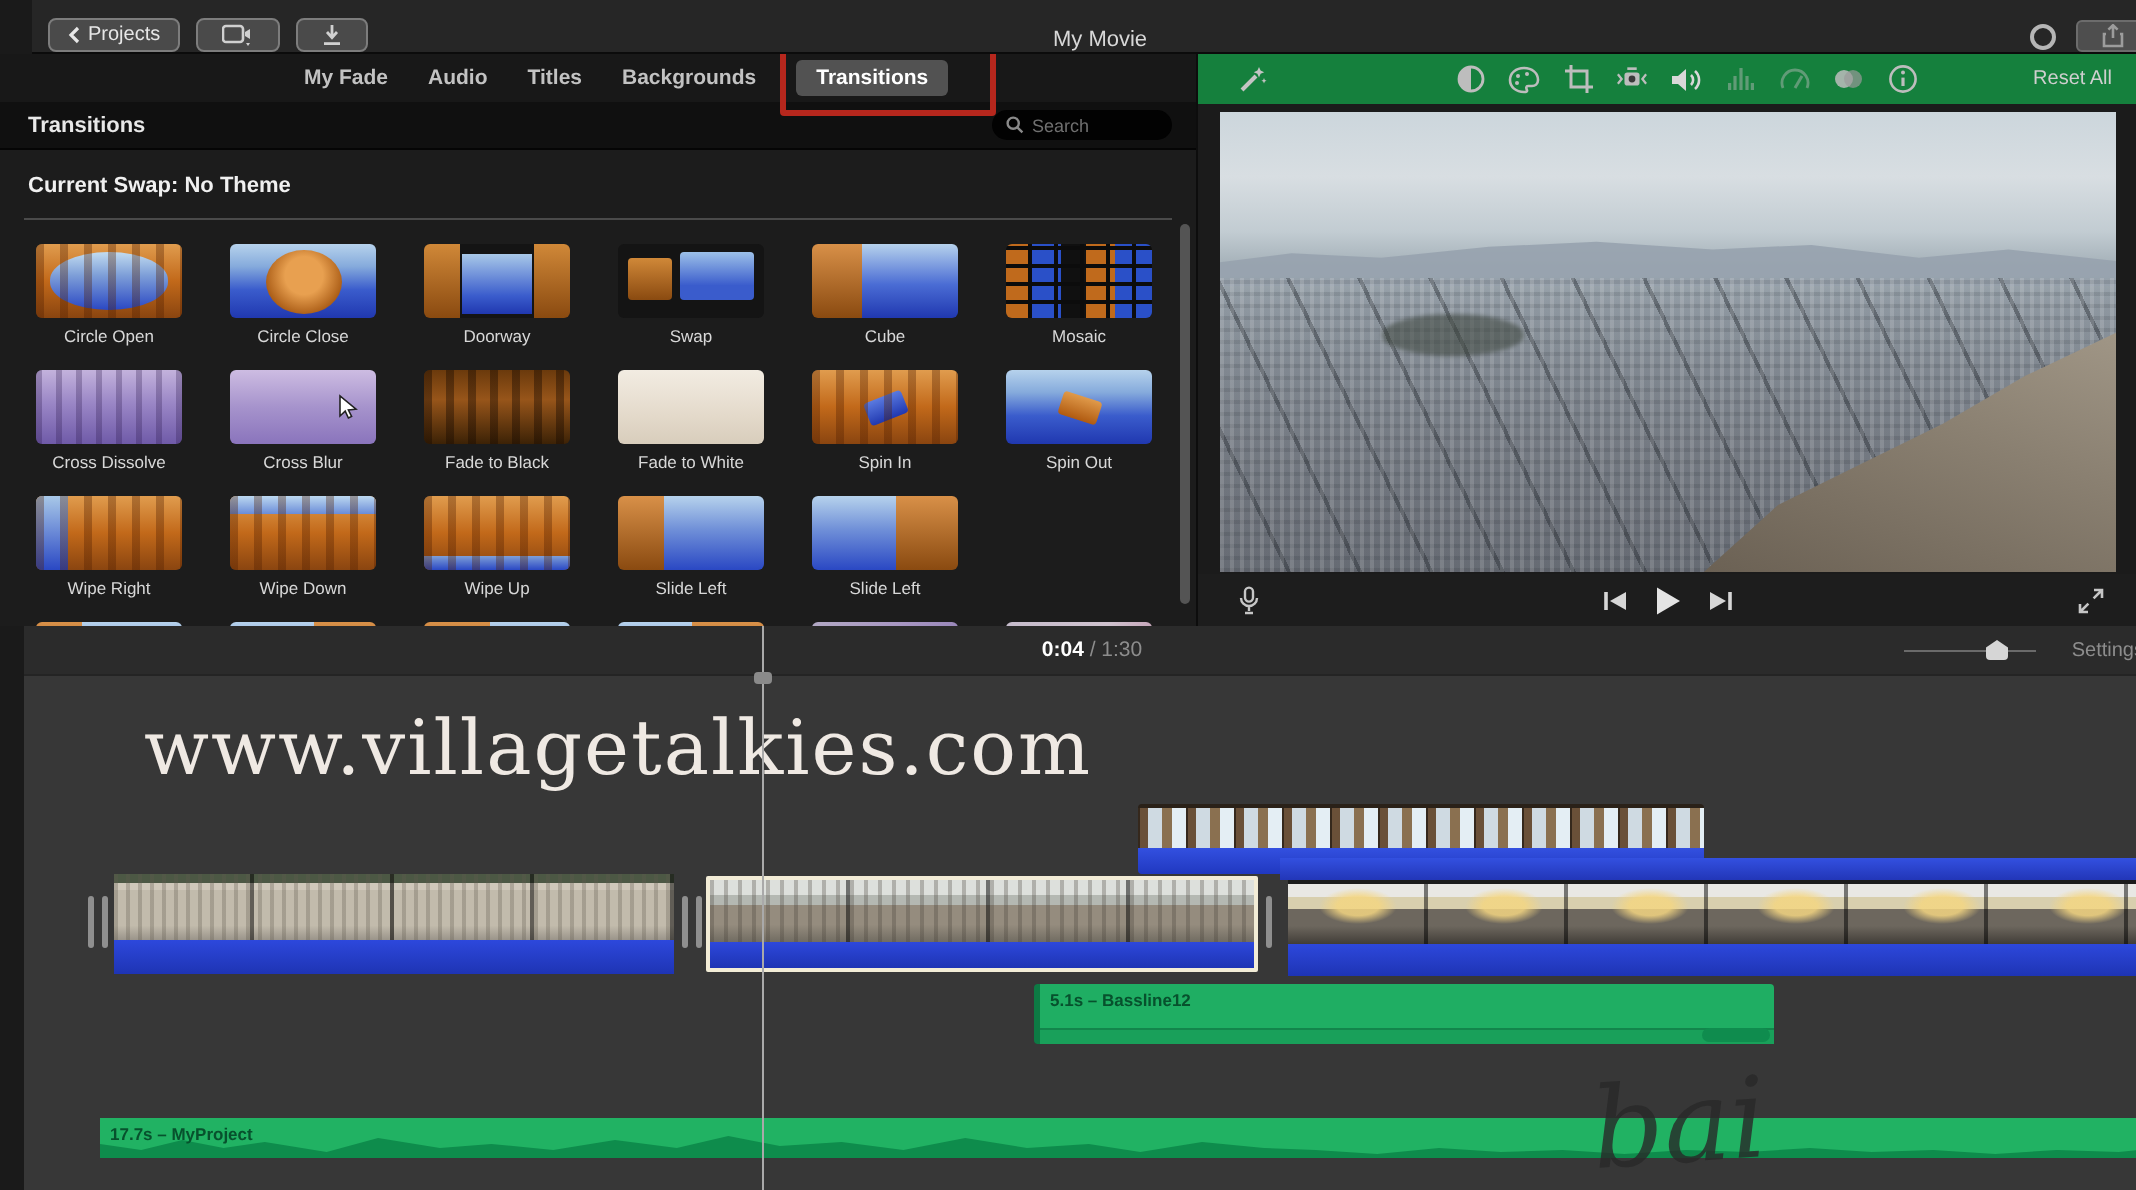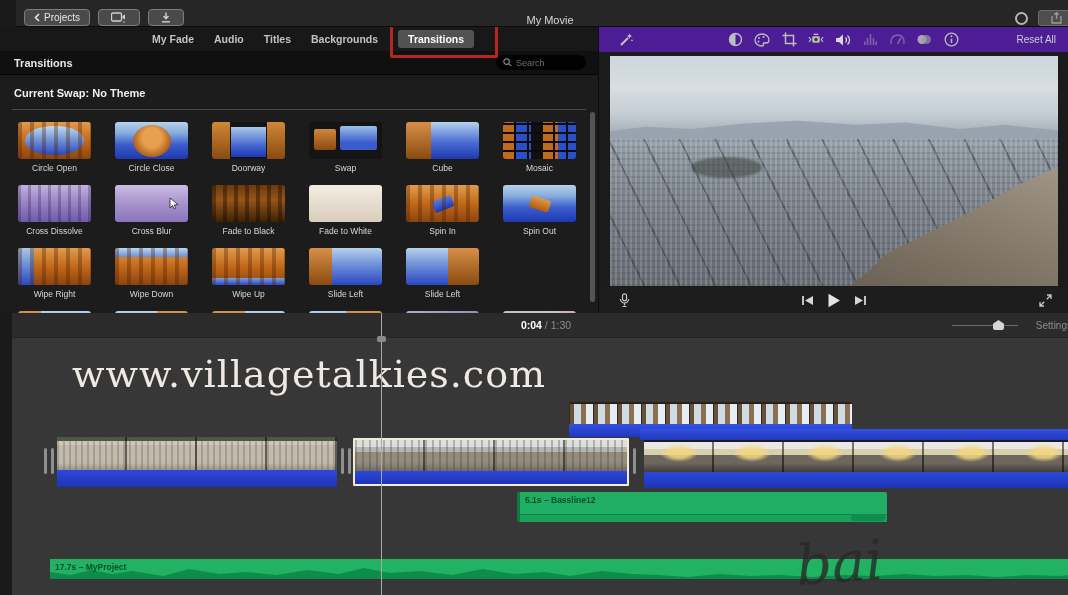--- a/index.html
+++ b/index.html
@@ -98,21 +98,21 @@
     background:linear-gradient(180deg,#b6d2ec 0%,#7090d8 45%,#2a48c4 100%); }
   .split-r40o { position:absolute; left:58%; right:0; top:0; bottom:0;
     background:linear-gradient(180deg,#d89048,#8a4a10); }
   .th-p5 { background:linear-gradient(90deg,#b2a8c4 0%,#a796c2 60%,#9a88ba 100%); }
   .th-p6 { background:linear-gradient(90deg,#c6bccc 0%,#cfc2ce 70%,#c8a8bc 100%); }
   .cursor-arrow { position:absolute; right:9px; top:12px; }
   .scrollbar { position:absolute; right:3px; top:85px; width:5px; height:190px;
     background:#9a9a9a; opacity:.45; border-radius:3px; }
 
   
-  .insp-bar { height:25px; background:#4c1d95; display:flex; align-items:center; color:#b0b0b0; }
+  .insp-bar { height:25px; background:#15803d; display:flex; align-items:center; color:#b0b0b0; }
   .insp-icons { position:absolute; left:128px; display:flex; gap:11px; align-items:center; }
   .insp-icon { width:16px; height:16px; display:flex; align-items:center; justify-content:center; }
   .dim { opacity:.45; }
   .reset { position:absolute; right:12px; color:#cfcfcf; font-size:10px; }
   .wand { margin-left:20px; }
 
   .preview { position:absolute; left:11px; top:29px; width:448px; height:230px; background:#000; overflow:hidden; }
   .sky { position:absolute; inset:0;
     background:linear-gradient(180deg,#ccd6dc 0%,#d8dee2 14%,#c2ccd2 26%,#a2aeb6 34%,#8e98a2 42%,#828a94 55%,#787e88 72%,#6e737d 100%); }
   .mtn { position:absolute; left:0; right:0; top:24%; height:14%; background:#97a2ae; opacity:.9;

